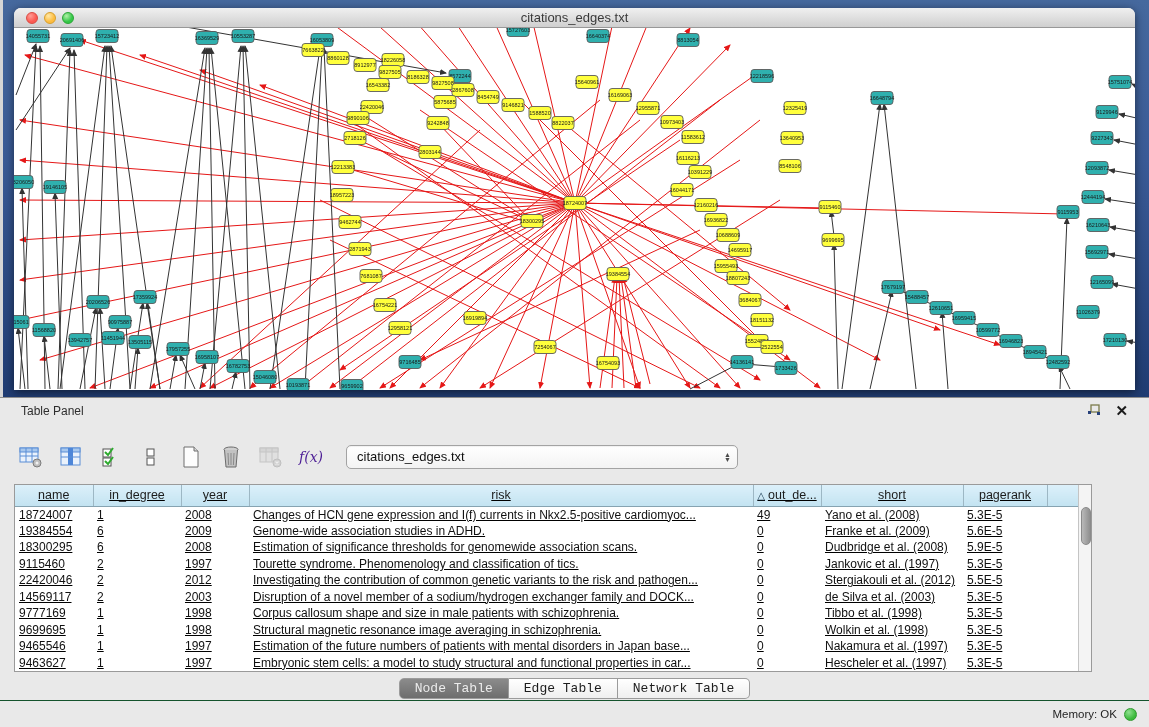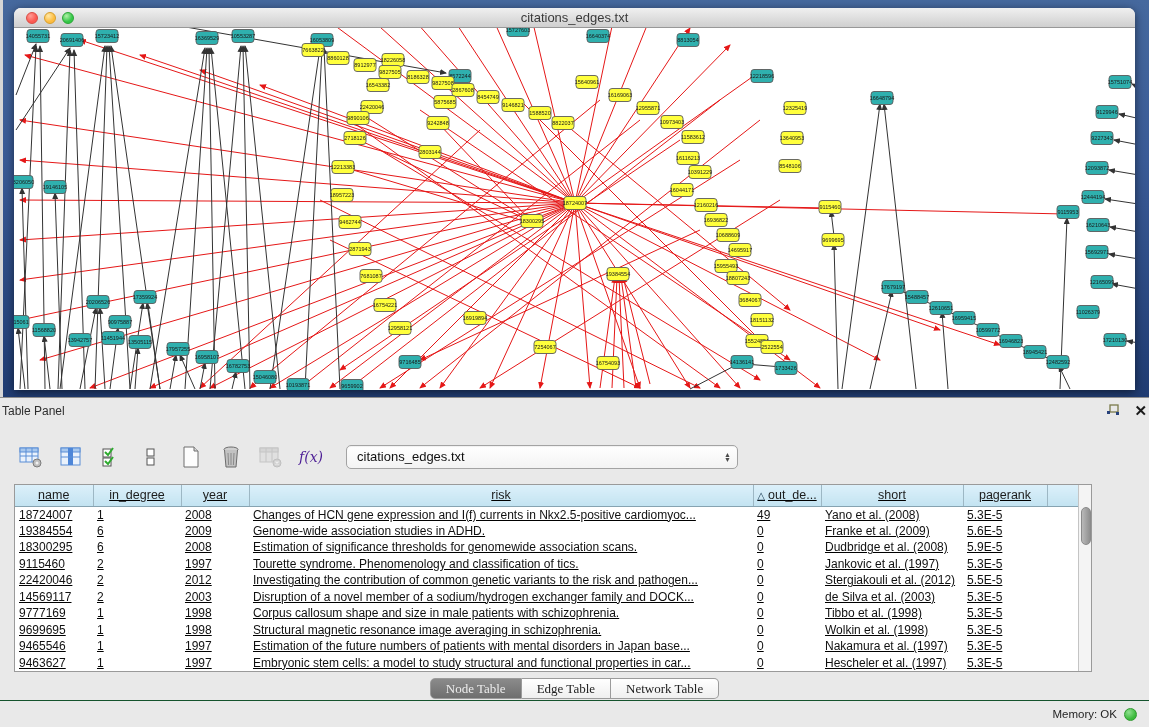--- a/index.html
+++ b/index.html
@@ -22,21 +22,21 @@
   .tl.green  { left:48px; background:radial-gradient(circle at 35% 30%,#b2f0a8,#34c748 60%); border:1px solid #2aa534; }
   .win-title { position:absolute; left:0; right:0; top:2px; text-align:center;
     font-size:13px; color:#3a3a3a; }
   .net-svg { position:absolute; left:0; right:0; top:20px; bottom:0; width:100%; height:362px;
     background:#fff; display:block; }
 
   
   .table-panel { position:relative; width:1149px; height:303px; background:#e9e9e9;
     border-top:1px solid #8d8d8d; }
   .panel-header { height:25px; display:flex; align-items:center; justify-content:space-between;
-    padding:0 2px; background:#e9e9e9; }
+    padding:0 21px; background:#e9e9e9; }
   .panel-title { font-size:12px; color:#2e2e2e; }
   .panel-header-btns { display:flex; align-items:center; gap:14px; }
   .float-btn svg { display:block; }
   .close-btn { font-size:15px; font-weight:bold; color:#1a1a1a; line-height:14px; cursor:default; }
 
   .toolbar { display:flex; align-items:center; gap:14px; padding:20px 0 8px 18px; height:55px; }
   .tb-btn { width:26px; height:26px; display:flex; align-items:center; justify-content:center; }
   .tb-btn.disabled { opacity:.45; }
   .fx-label { font-family:"DejaVu Serif", serif; font-style:italic; font-size:14px; color:#4c1d95; }
   .combo { margin-left:8px; width:392px; height:24px; border:1px solid #a3a3a3; border-radius:5px;
@@ -55,21 +55,21 @@
   .node-table th:last-child { border-right:none; }
   .sort-tri { font-size:10px; color:#27455c; margin-right:3px; }
   .node-table td { height:16.5px; font-size:12px; color:#101010; padding:0 4px;
     overflow:hidden; white-space:nowrap; }
   .vscroll { width:15px; border-left:1px solid #c4c4c4; background:#f4f4f4; position:relative; }
   .vthumb { position:absolute; top:22px; left:2px; width:10px; height:38px; border-radius:6px;
     background:linear-gradient(90deg,#b9b9b9,#8f8f8f); border:1px solid #8a8a8a; }
 
   .tabs-row { position:absolute; left:0; right:0; top:280px; display:flex; justify-content:center; }
   .seg { display:flex; }
-  .seg button { font-family:Liberation Serif, serif; font-size:13px; height:21px;
+  .seg button { font-family:Liberation Mono, monospace; font-size:13px; height:21px;
     padding:0 15px; border:1px solid #9b9b9b; border-left:none;
     background:linear-gradient(180deg,#ffffff,#efefef); color:#1d1d1d; }
   .seg button:first-child { border-left:1px solid #9b9b9b; border-radius:5px 0 0 5px; }
   .seg button:last-child { border-radius:0 5px 5px 0; }
   .seg button.sel { background:linear-gradient(180deg,#8b8b8b,#6e6e6e); color:#ececec; }
 
   
   .statusbar { position:relative; width:1149px; height:27px; background:#e9e9e9;
     border-top:1px solid #14532d; display:flex; align-items:center; justify-content:flex-end;
     gap:7px; padding-right:12px; }

